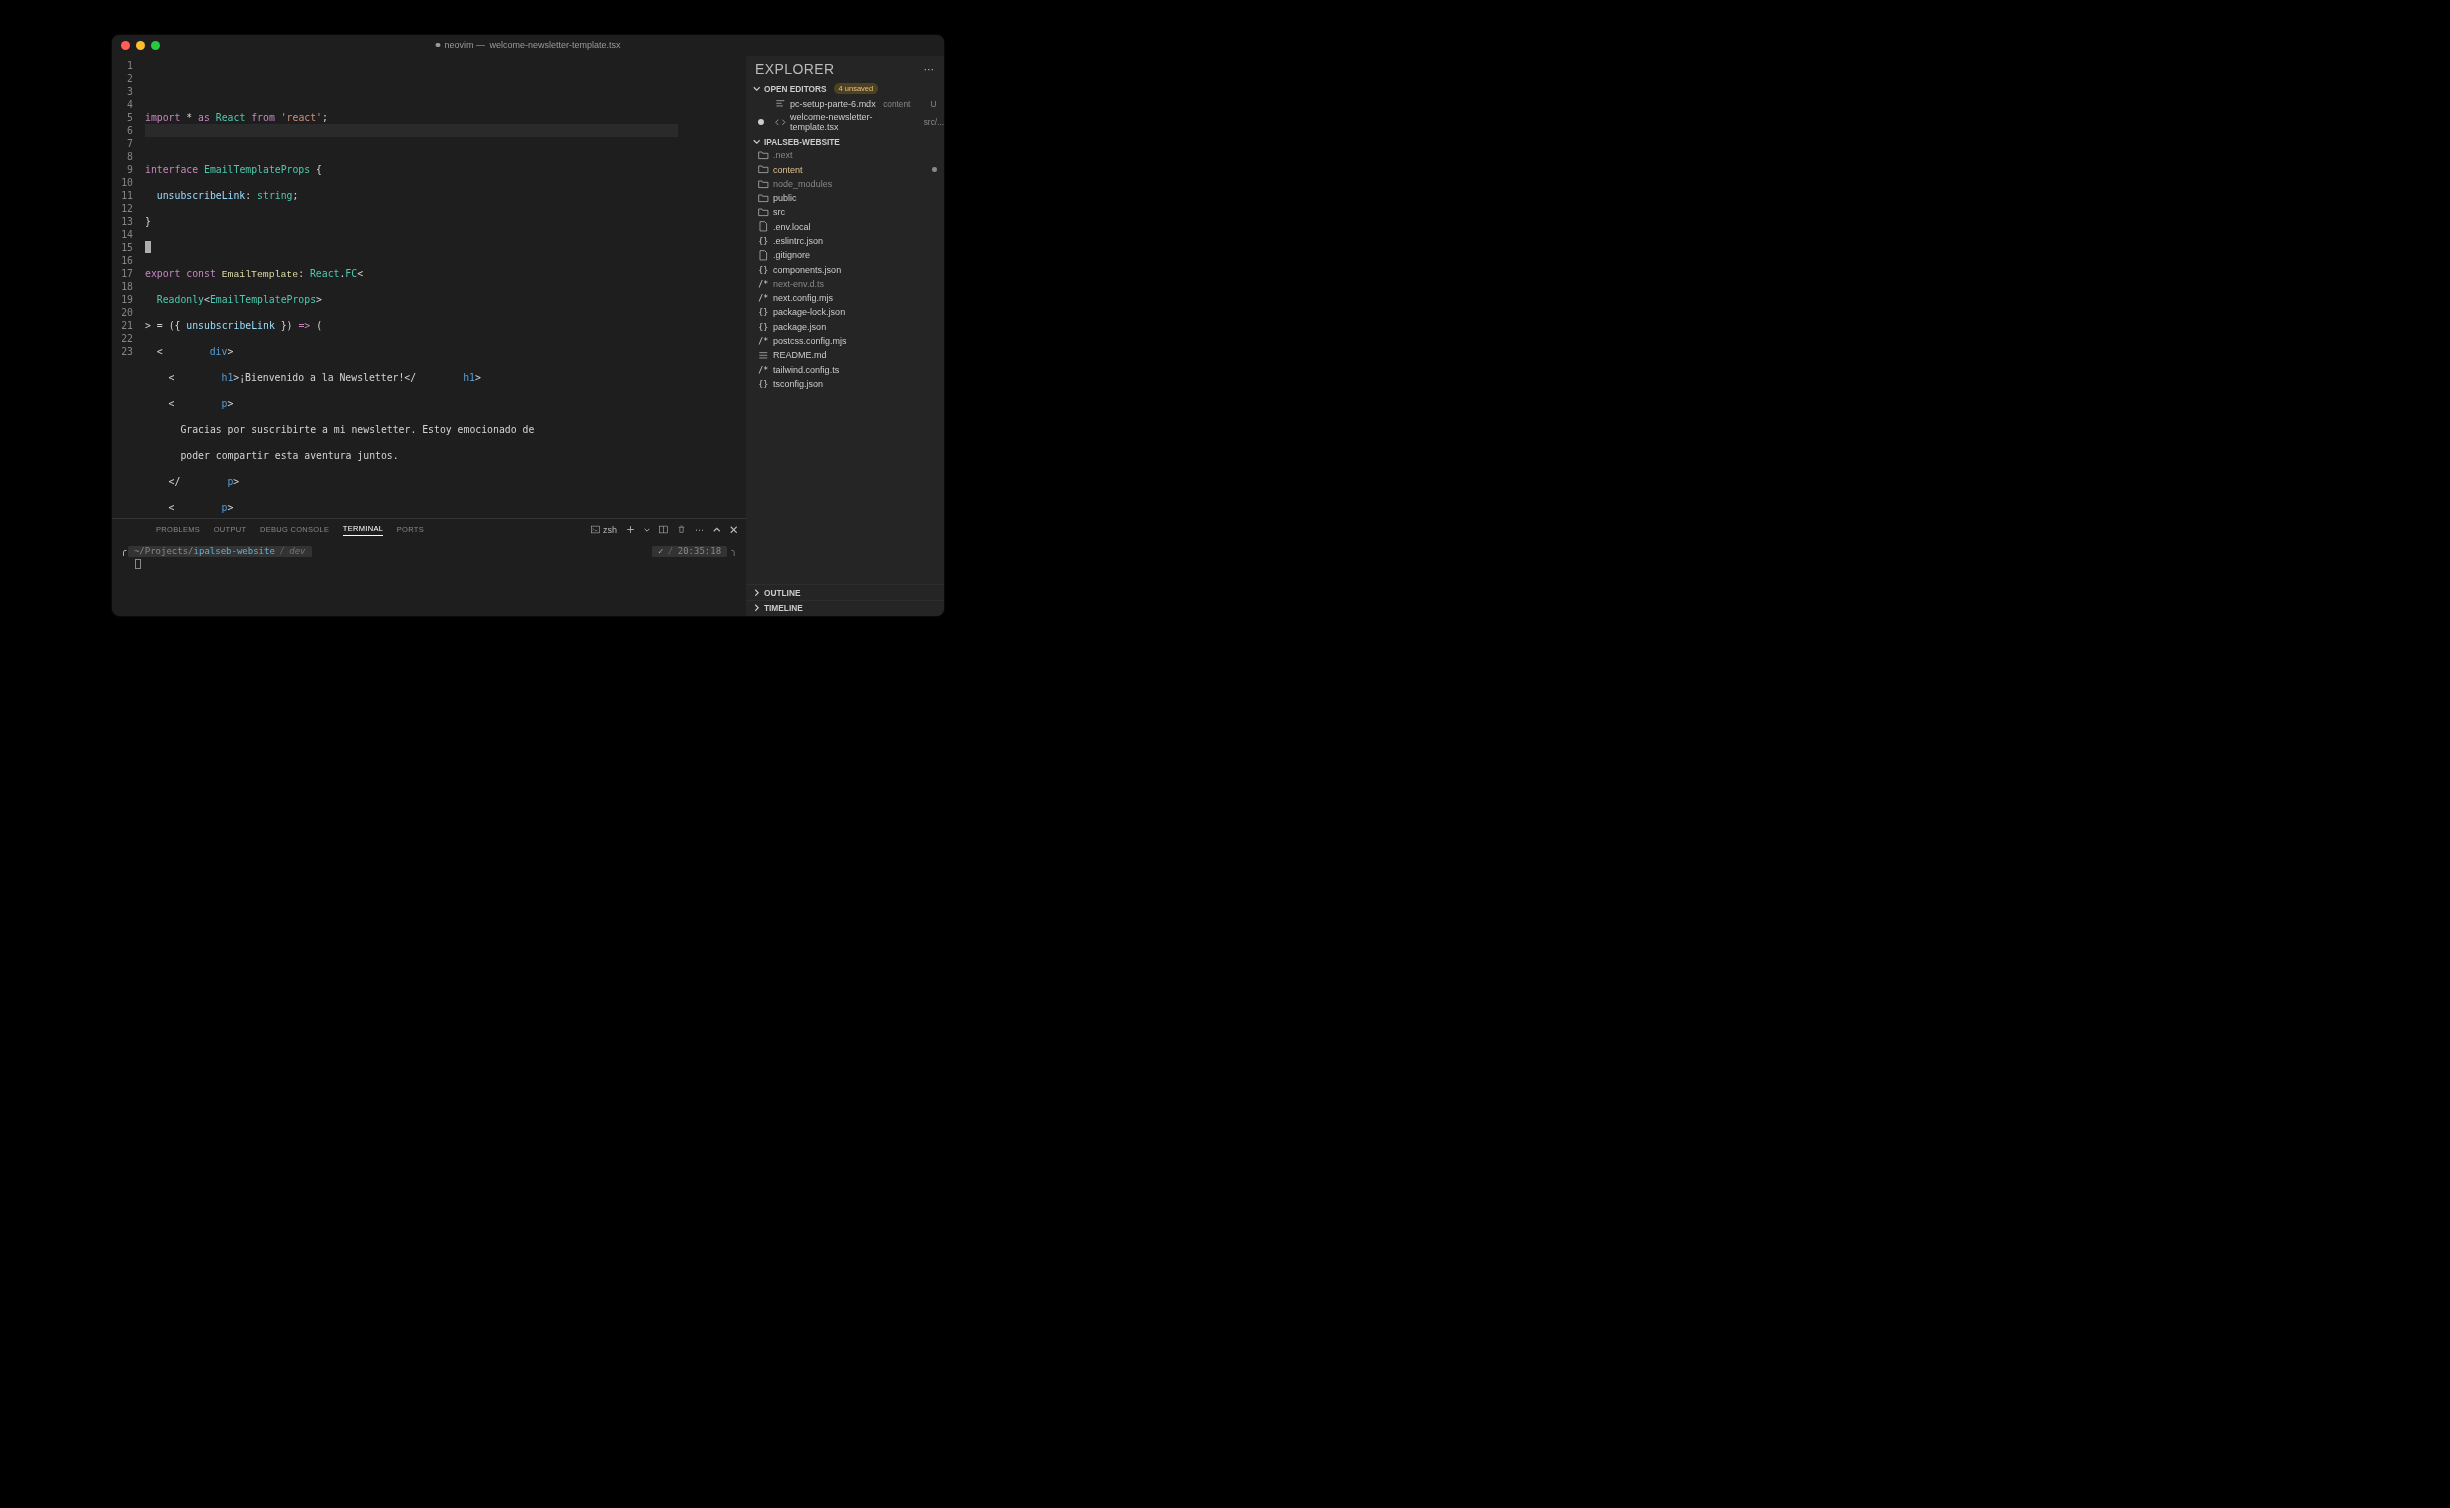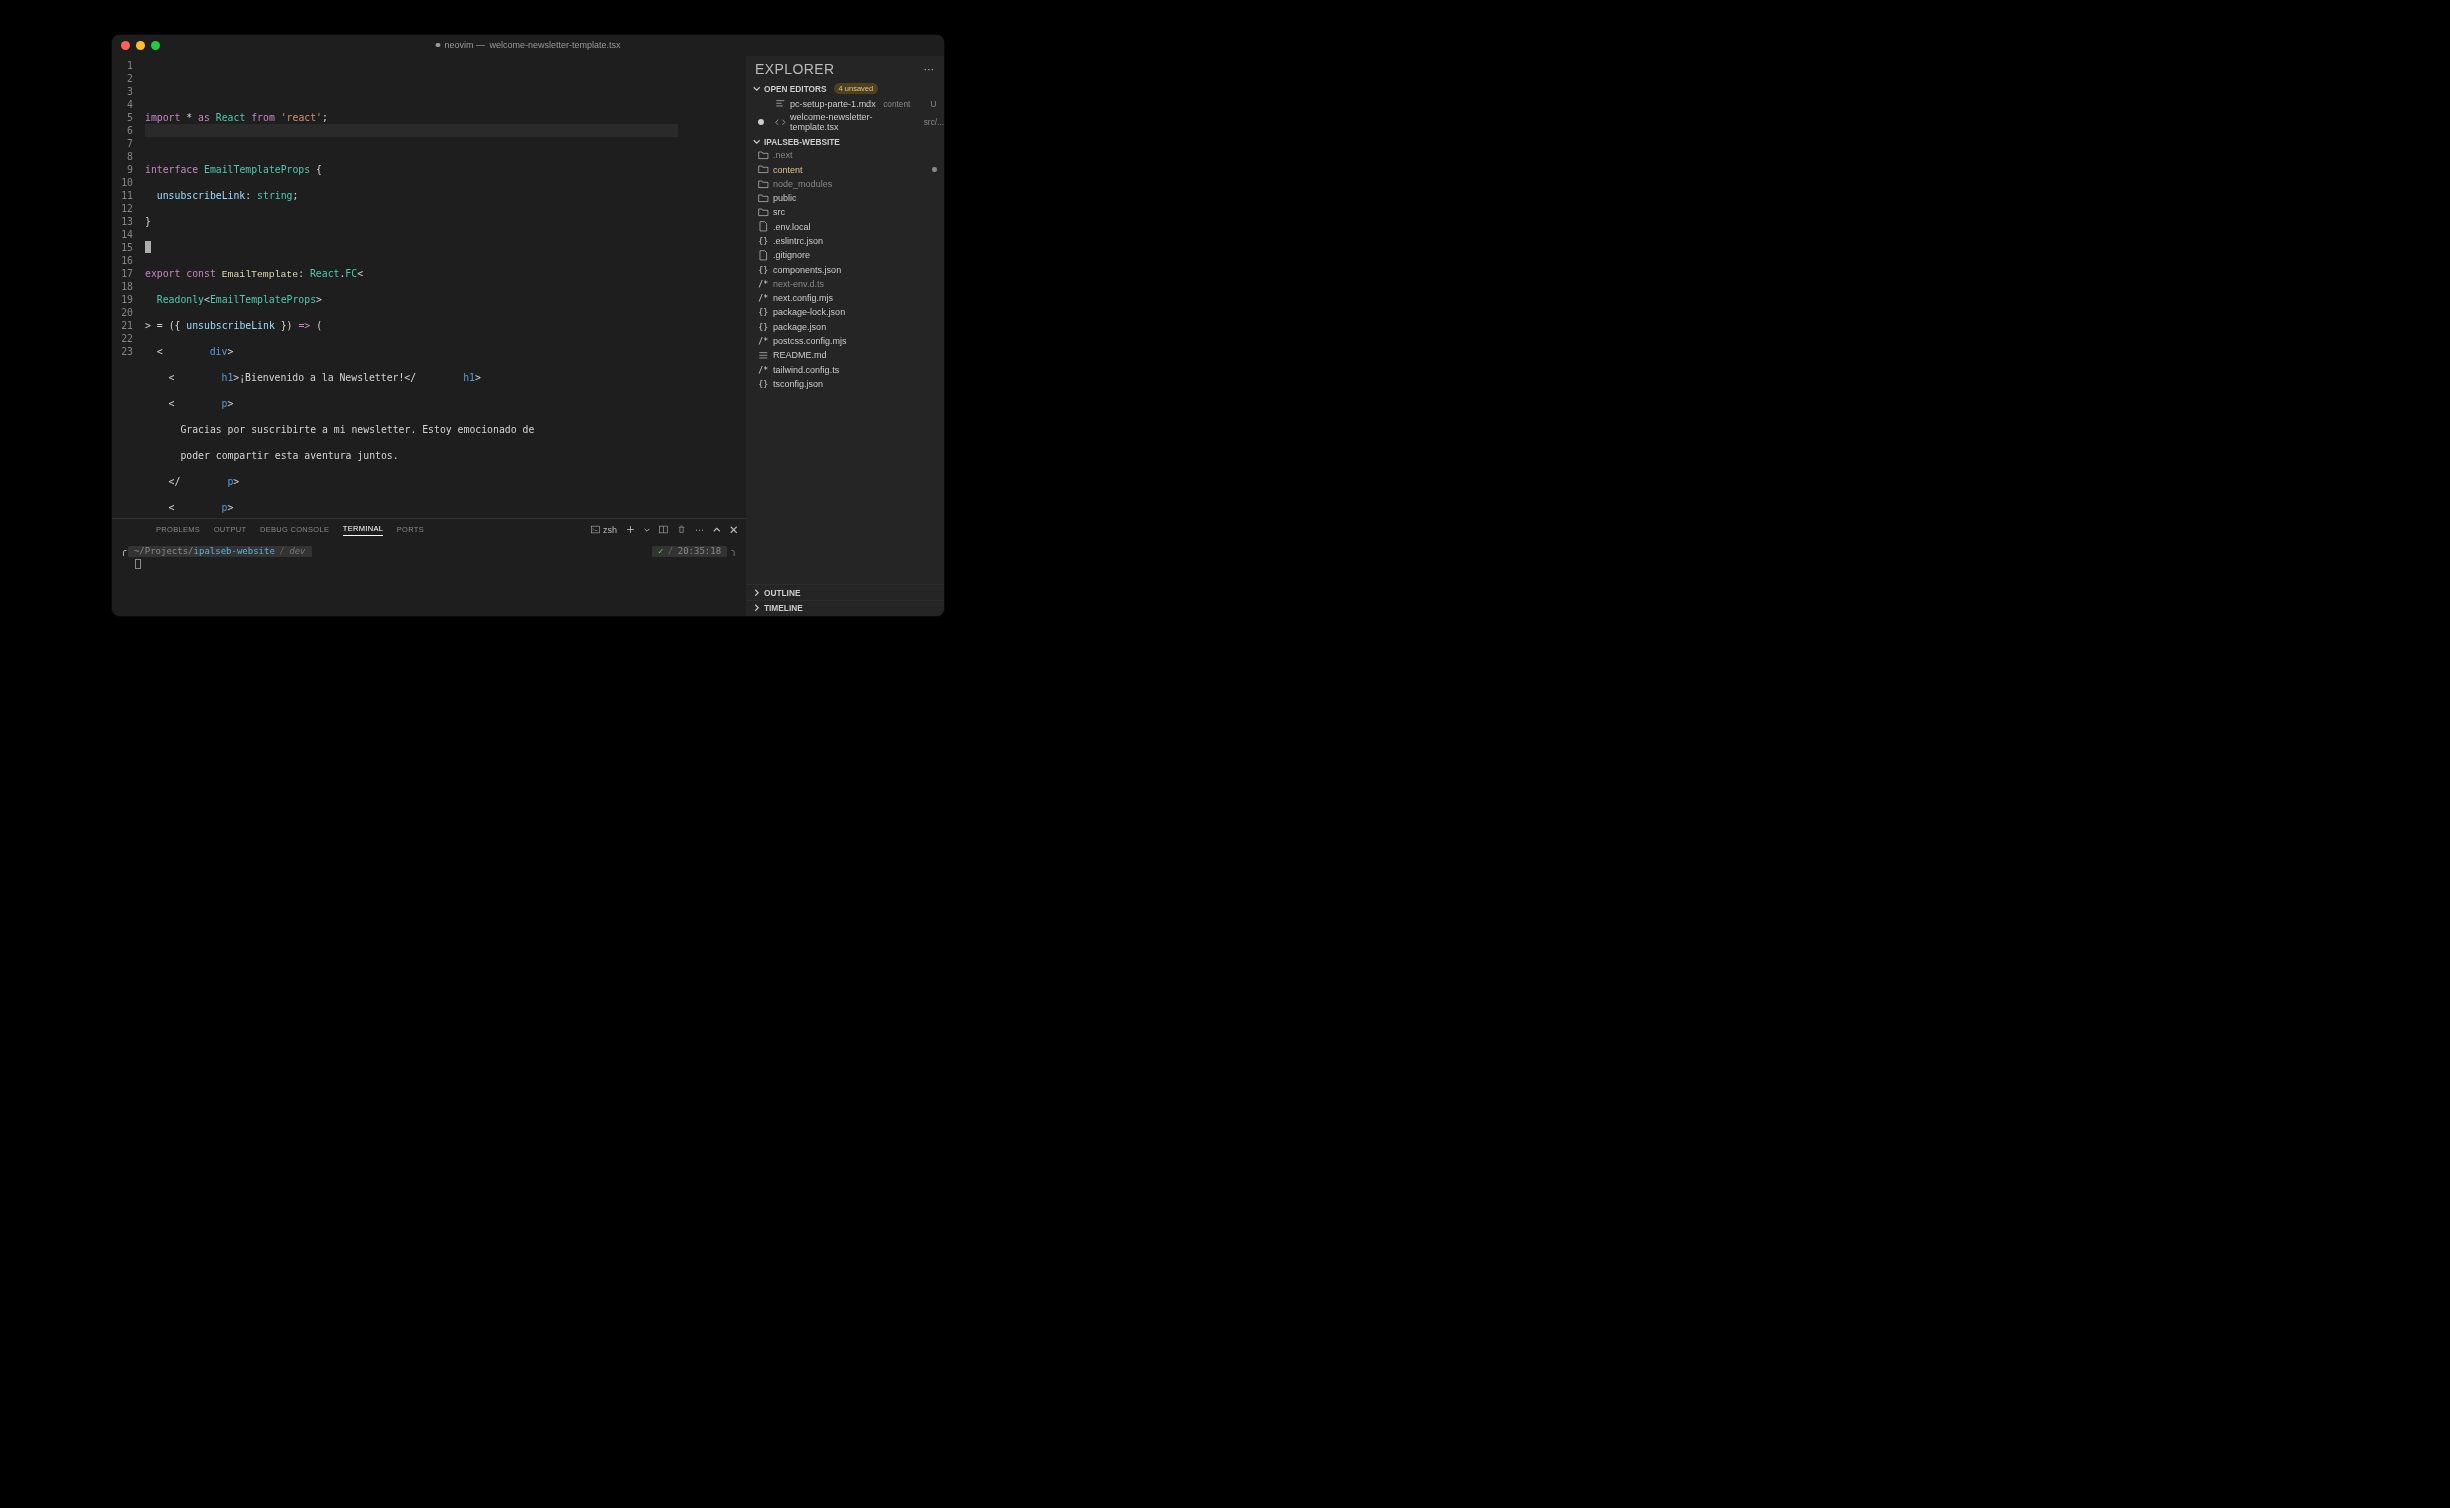--- a/index.html
+++ b/index.html
@@ -271,21 +271,21 @@
         <span>OPEN EDITORS</span>
         <span class="badge-unsaved">4 unsaved</span>
       </div>
       <div class="open-editors">
           <div class="oe-item">
             <span class="ico">
               <svg width="10.6" height="10.6" viewBox="0 0 16 16">
                 <path d="M2 4h12M2 8h8M2 12h10" stroke="#ccc" stroke-width="1"></path>
               </svg>
             </span>
-            <span>pc-setup-parte-1.mdx</span>
+            <span>pc-setup-parte-6.mdx</span>
             <span class="oe-dir">content</span>
             <span class="oe-status">U</span>
           </div>
           <div class="oe-item">
             <span class="oe-mod"></span>
             <span class="ico">
               <svg width="10.6" height="10.6" viewBox="0 0 16 16">
                 <path d="M5 4L1 8l4 4M11 4l4 4-4 4" fill="none" stroke="#ccc" stroke-width="1"></path>
               </svg>
             </span>

